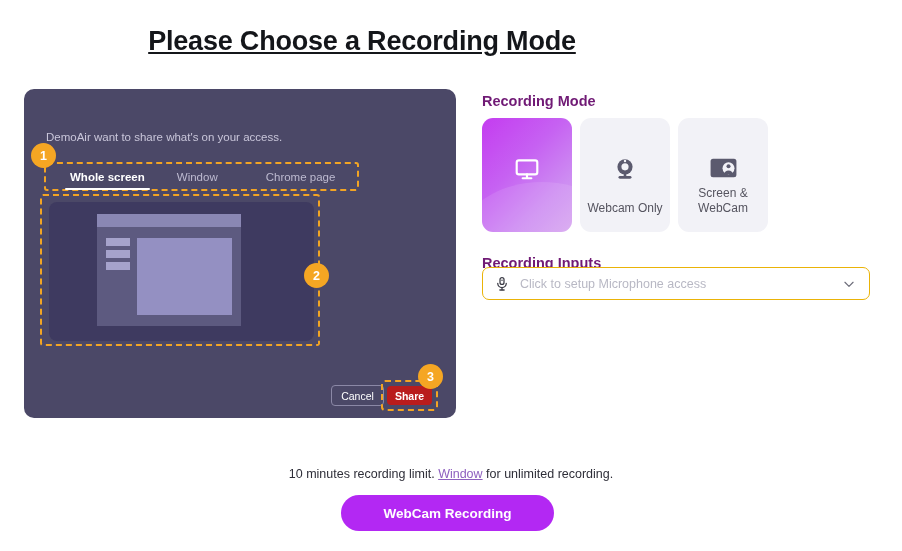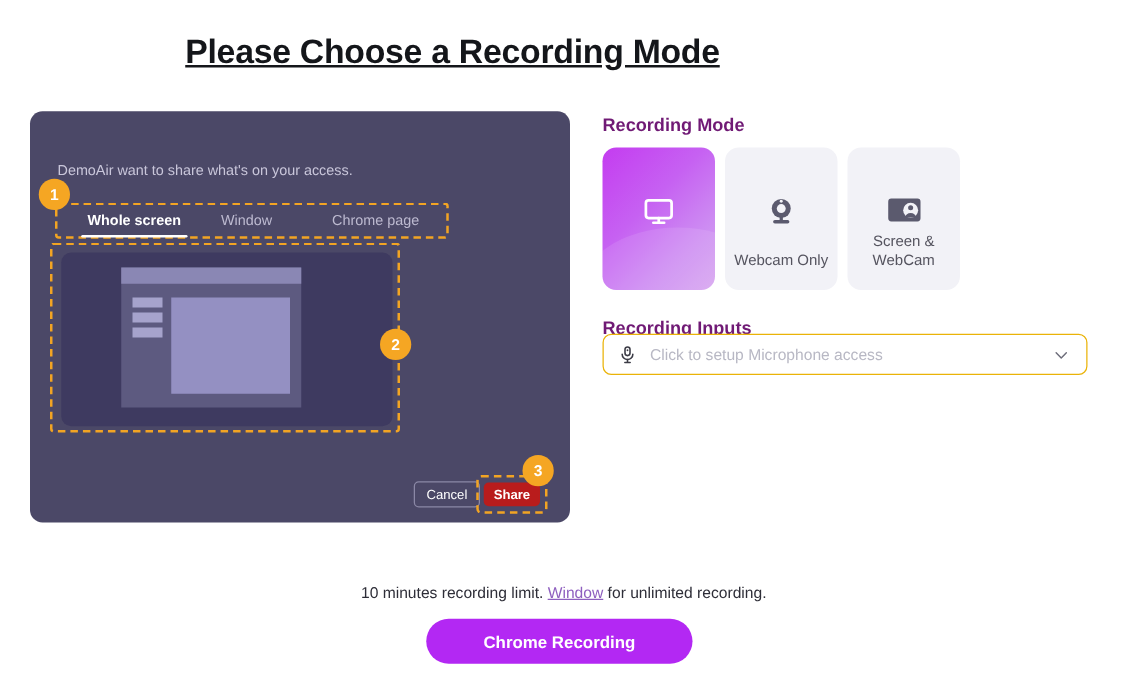--- a/index.html
+++ b/index.html
@@ -337,15 +337,15 @@
     <span class="mic-placeholder">Click to setup Microphone access</span>
     <span class="chev">
       <svg width="14" height="14" viewBox="0 0 24 24" fill="none" stroke="currentColor" stroke-width="2" stroke-linecap="round" stroke-linejoin="round">
         <polyline points="5 9 12 16 19 9"></polyline>
       </svg>
     </span>
   </div>
 
   <div class="footer-note"><span>10 minutes recording limit. </span><span class="upgrade-link">Window</span><span> for unlimited recording.</span></div>
 
-  <button class="btn-start">Chrome Recording</button>
+  <button class="btn-start">WebCam Recording</button>
 
 </div>
 
 </body></html>

